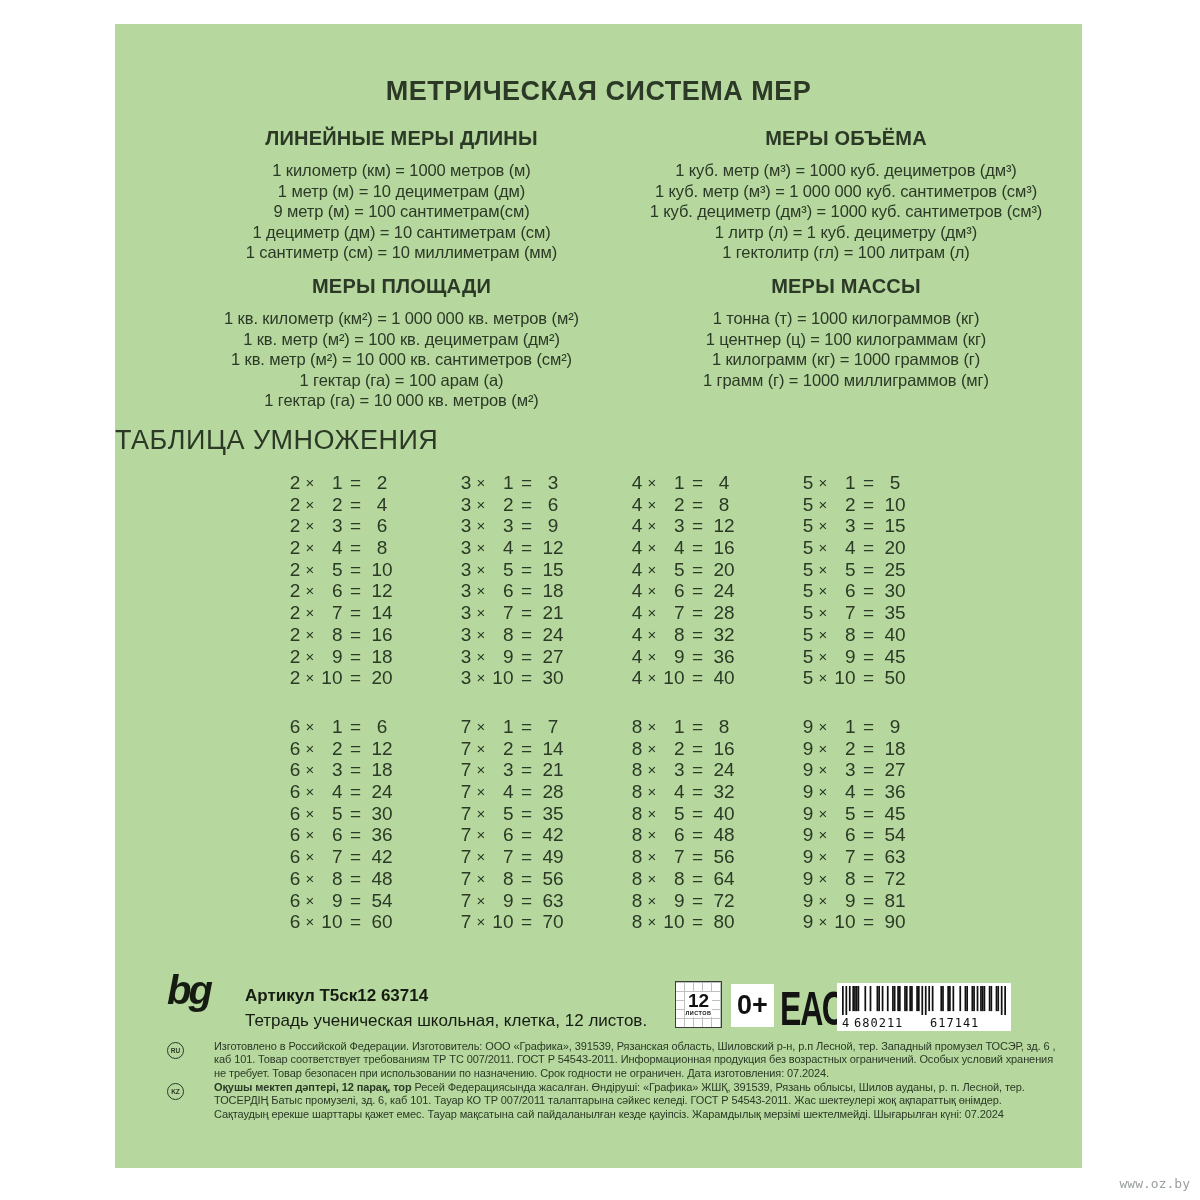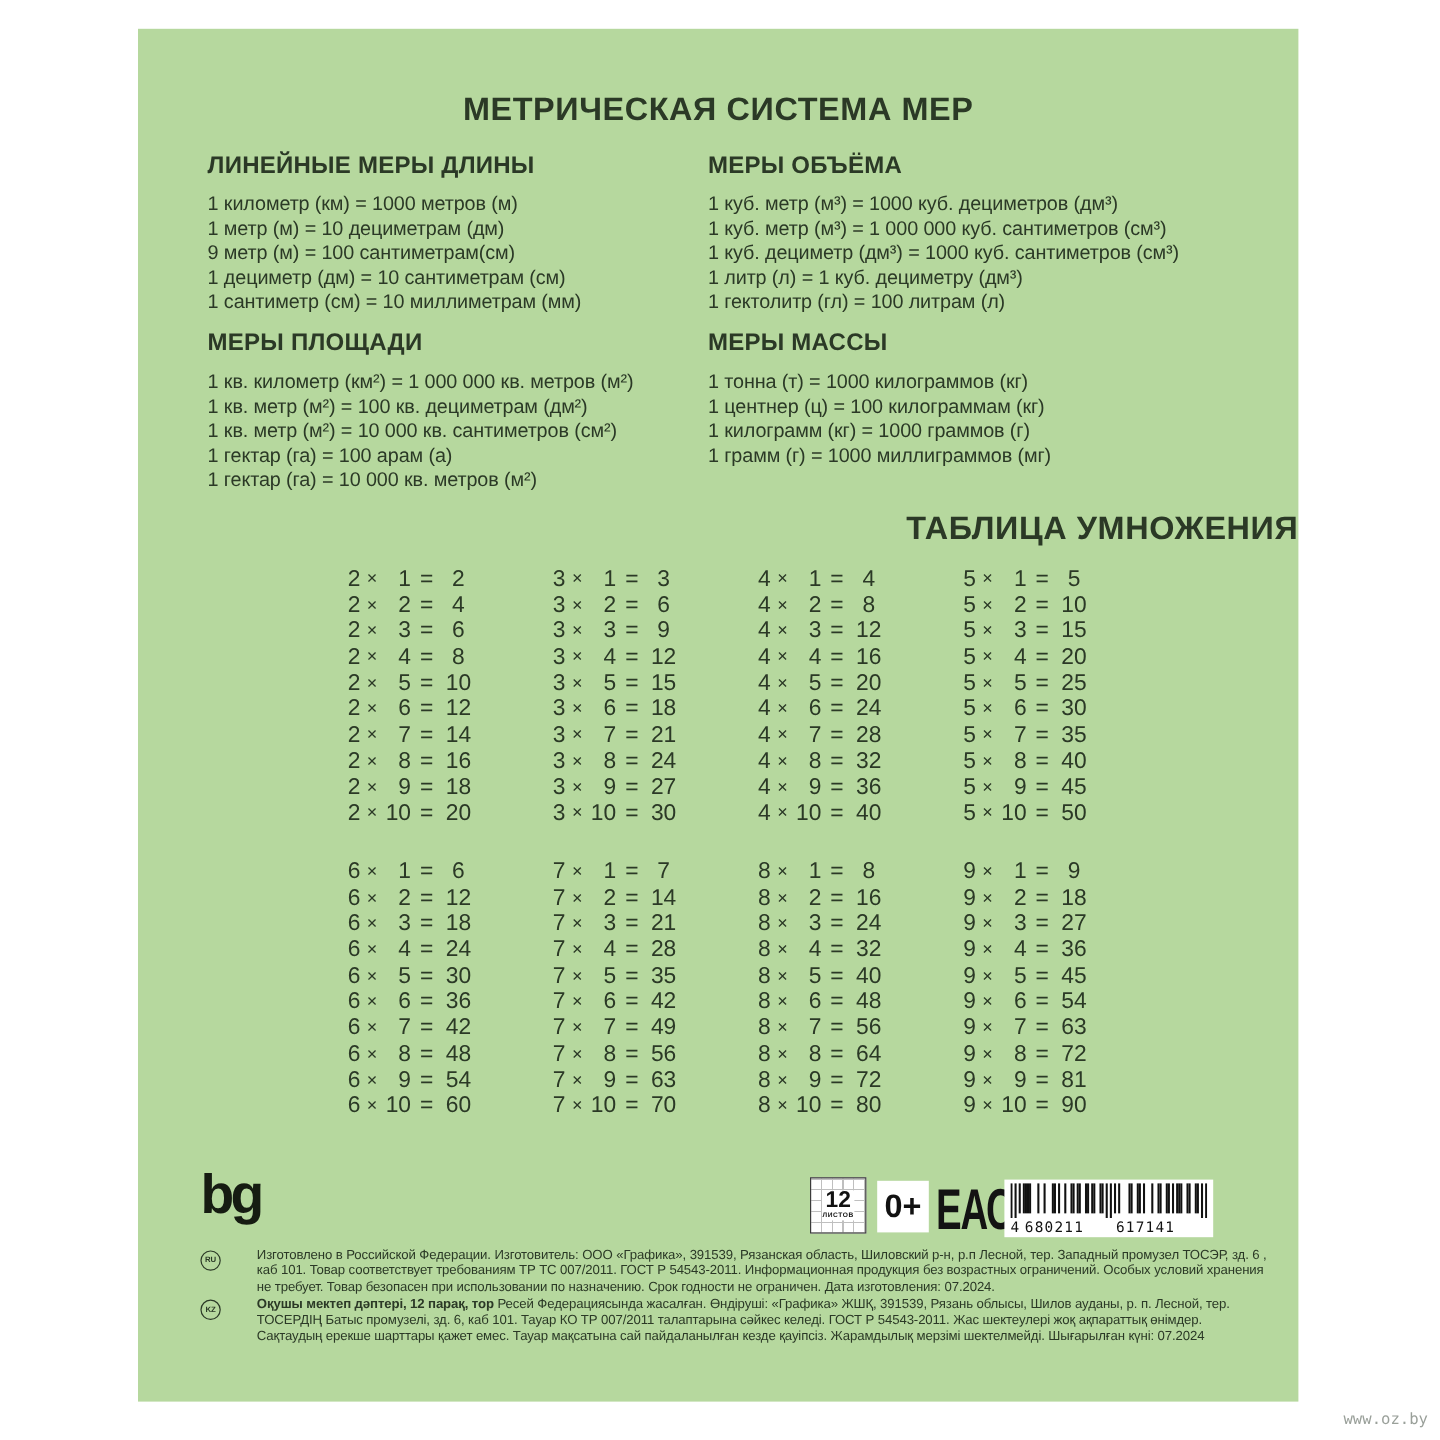--- a/index.html
+++ b/index.html
@@ -24,52 +24,54 @@
   }
   .title{
     margin:0;padding-top:52px;
     text-align:center;
     font-size:27px;font-weight:bold;letter-spacing:.5px;
   }
   .sections{
     display:grid;
     grid-template-columns:417px auto;
     row-gap:12px;
-    padding-left:58px;
+    padding-left:78px;
     margin-top:20px;
+    text-align:center;
   }
   .msec h2{
     margin:0 0 10px;
     font-size:20px;font-weight:bold;letter-spacing:.2px;
   }
   .mline{
     font-size:16.5px;line-height:20.6px;letter-spacing:-.1px;
   }
   .mult-title{
     margin:14px 0 0;
-    text-align:right;
-    font-size:27px;font-weight:bold;letter-spacing:.5px;
+    text-align:left;
+    font-size:27px;font-weight:normal;letter-spacing:.5px;
   }
   .mult-wrap{
     margin-top:16px;
     display:flex;flex-direction:column;align-items:center;gap:27px;
   }
   .mult-block{display:flex;gap:64px;}
   .fact{display:flex;font-size:19px;line-height:21.7px;}
   .fa{width:13px;text-align:center;}
   .fx{width:17px;text-align:center;font-size:15px;}
   .fb{width:24px;text-align:right;}
   .fe{width:26px;text-align:center;}
   .fr{width:27px;text-align:center;}
 
   
   .brand{
     position:absolute;left:52px;top:944px;
-    font-size:46px;font-weight:bold;letter-spacing:-3px;
+    font-size:40px;font-weight:bold;letter-spacing:-3px;
     color:var(--black);
+    font-style:italic;
   }
   .article{position:absolute;left:130px;top:962px;}
   .article .a1{font-weight:bold;font-size:17px;color:var(--black);}
   .article .a2{font-size:17px;margin-top:5px;color:var(--black);}
   .sheets{
     position:absolute;left:560px;top:957px;
     width:47px;height:47px;background:#fff;
     border:1.5px solid #3c3c3c;box-sizing:border-box;
     background-image:
       repeating-linear-gradient(0deg,transparent 0 8px,#bfbfbf 8px 9px),
@@ -742,20 +744,24 @@
               <span class="fb">10</span>
               <span class="fe">=</span>
               <span class="fr">90</span>
             </div>
           </div>
         </div>
       </div>
 
     <div class="brand">bg</div>
 
+    <div class="article">
+      <div class="a1">Артикул Т5ск12 63714</div>
+      <div class="a2">Тетрадь ученическая школьная, клетка, 12 листов.</div>
+    </div>
 
     <div class="sheets">
       <span class="s12">12</span>
       <span class="slbl">ЛИСТОВ</span>
     </div>
 
     <div class="age">0+</div>
 
     <div class="eac">ЕАС</div>
 

